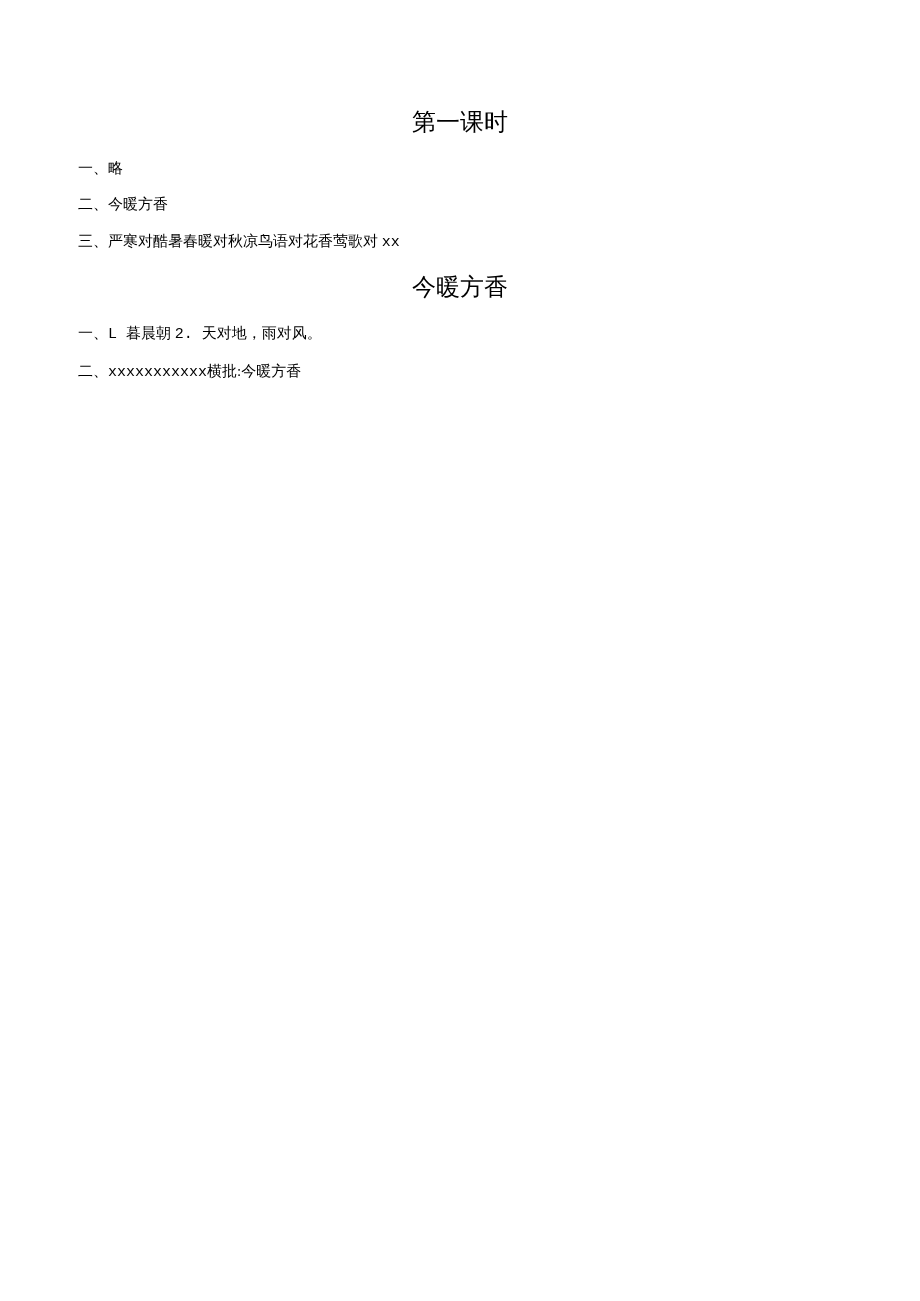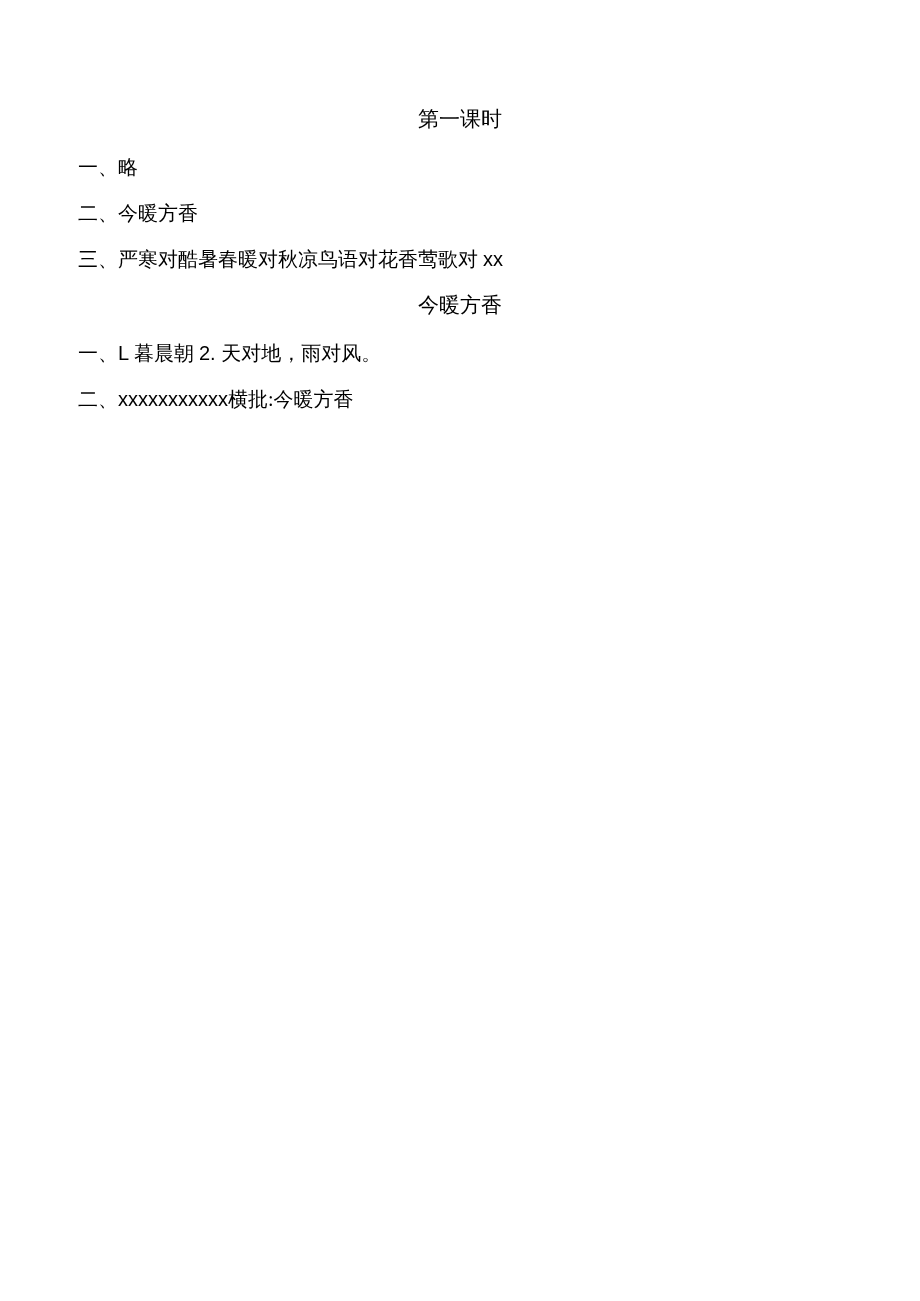--- a/index.html
+++ b/index.html
@@ -9,33 +9,33 @@
     }
     body {
       width: 920px;
       height: 1301px;
       background: #ffffff;
       font-family: "SimSun", "宋体", serif;
       padding: 100px 78px 0 78px;
     }
     .heading {
       text-align: center;
-      font-size: 21px;
+      font-size: 24px;
       line-height: 1.9;
       margin-bottom: 8px;
       color: #000;
     }
     .line {
-      font-size: 20px;
+      font-size: 15px;
       line-height: 1.9;
       color: #000;
       margin-bottom: 8px;
     }
     .latin {
-      font-family: Liberation Sans, sans-serif;
+      font-family: Liberation Mono, monospace;
     }
   </style>
 </head>
 <body>
 
 <div class="heading">第一课时</div>
 
 <div class="line">一、略</div>
 
 <div class="line">二、今暖方香</div>

